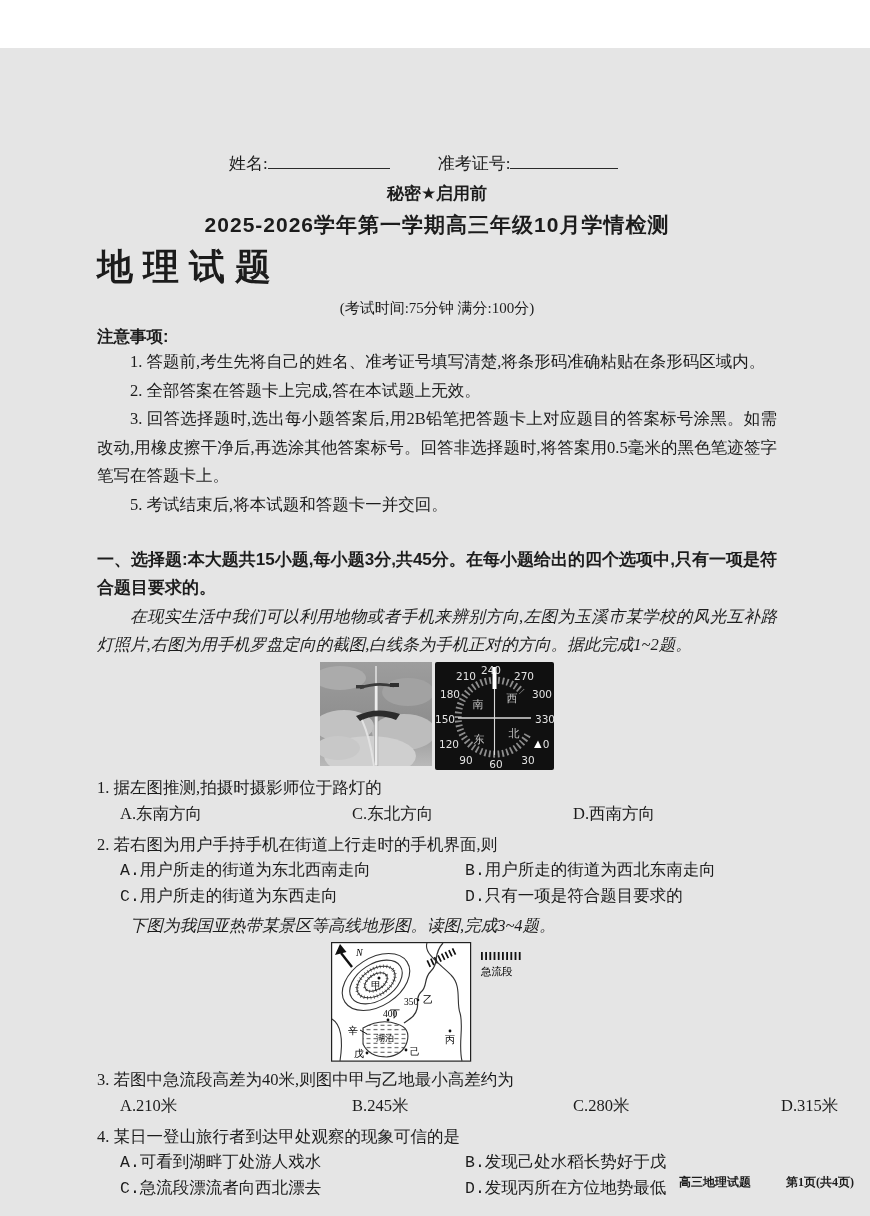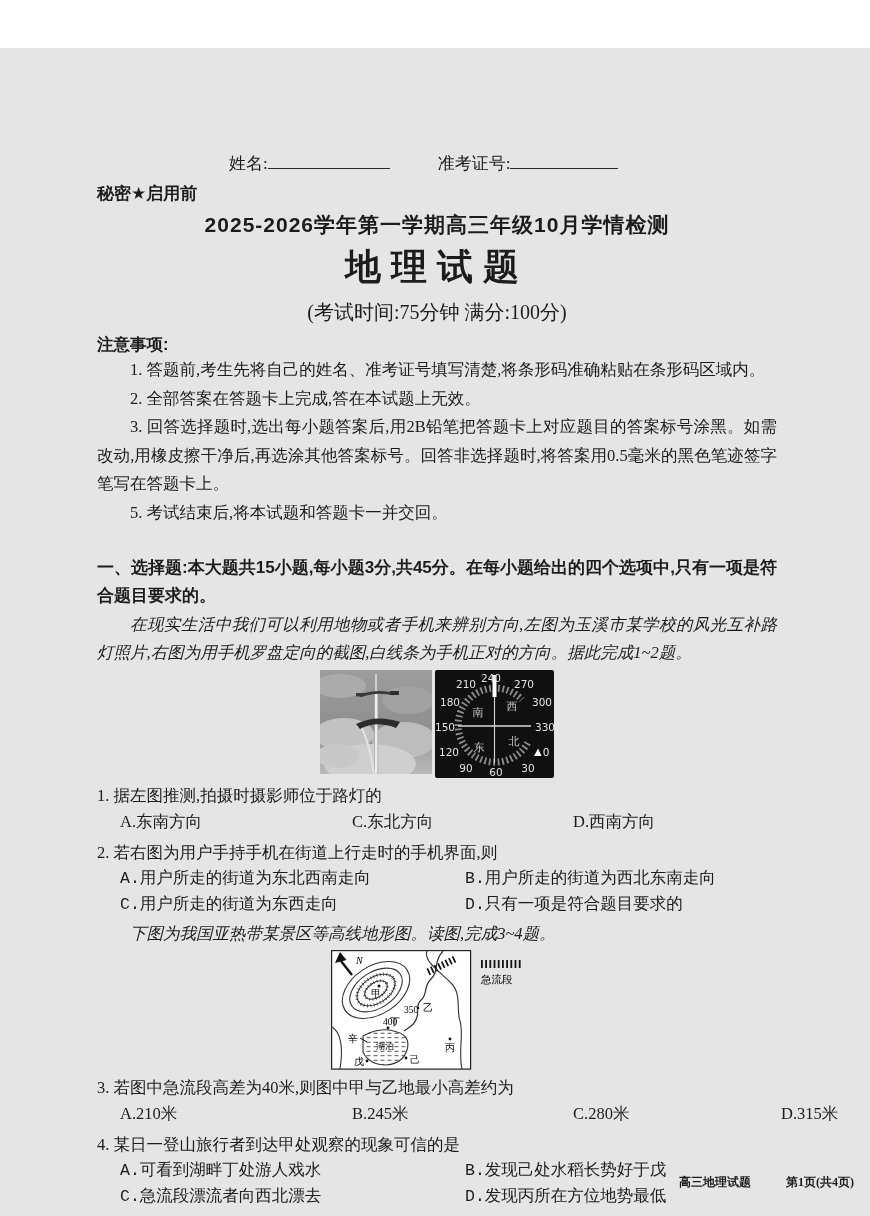--- a/index.html
+++ b/index.html
@@ -8,25 +8,25 @@
   .page{position:relative;width:870px;height:1216px;background:#e5e5e5;margin-top:48px;}
   .content{position:absolute;left:97px;top:0;width:680px;}
 
   .name-row{margin-top:104px;padding-left:132px;font-size:17px;}
   .blank{display:inline-block;height:14px;border-bottom:1.3px solid #2a2a2a;vertical-align:baseline;}
   .blank.b1{width:122px;margin-right:48px;}
   .blank.b2{width:108px;}
 
   .hei{font-family:"Liberation Sans","DejaVu Sans",sans-serif;font-weight:700;}
 
-  .secrecy{margin-top:7px;font-size:17px;}
+  .secrecy{margin-top:7px;font-size:17px;text-align:center;}
   .subtitle{margin-top:6px;text-align:center;font-size:21px;letter-spacing:1px;}
-  .title{margin:4px 0 0 0;text-align:center;font-size:36px;font-weight:700;letter-spacing:10px;
+  .title{margin:4px 0 0 0;text-align:left;font-size:36px;font-weight:700;letter-spacing:10px;
          font-family:"Liberation Serif","DejaVu Serif",serif;}
-  .exam-info{margin-top:7px;text-align:center;font-size:20px;}
+  .exam-info{margin-top:7px;text-align:center;font-size:15px;}
 
   .notices{margin-top:8px;}
   .notices-heading{font-size:16.5px;}
   .notices p{margin:0;font-size:16.5px;line-height:28.6px;text-indent:2em;text-align:justify;}
 
   .section-heading{margin-top:26px;font-size:17px;line-height:28.5px;text-align:justify;}
   .kai{margin:0;font-size:16.5px;line-height:28.5px;text-indent:2em;font-style:italic;text-align:justify;}
 
   .figures{display:flex;justify-content:center;align-items:flex-start;margin:2px 0 2px 0;}
   .figures svg{display:block;}

